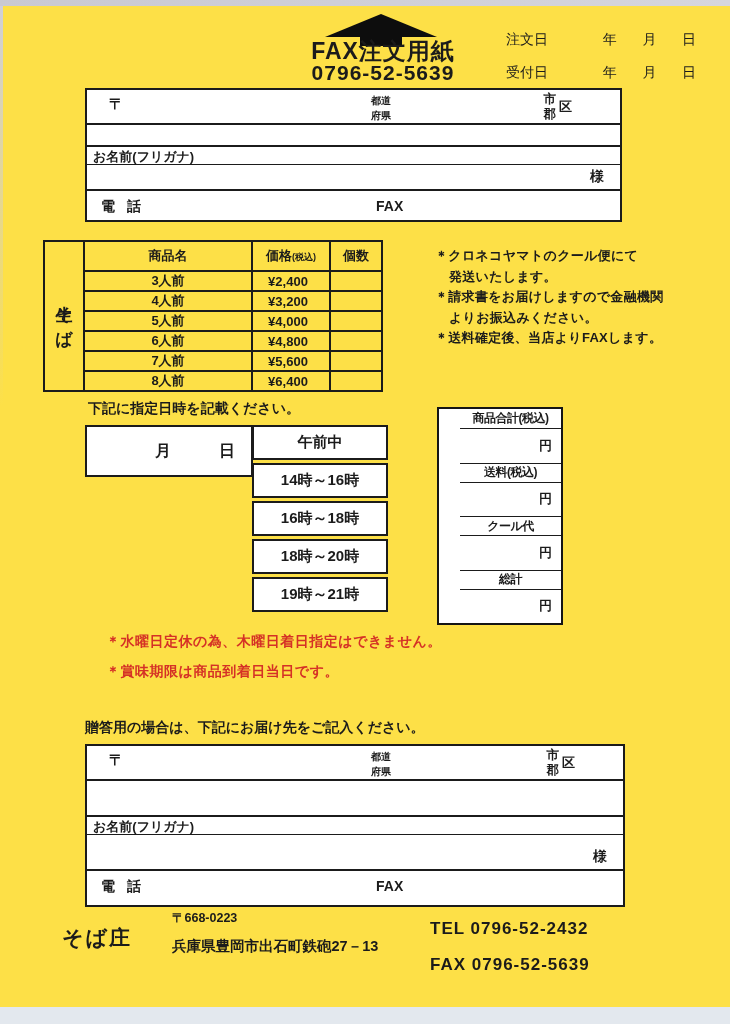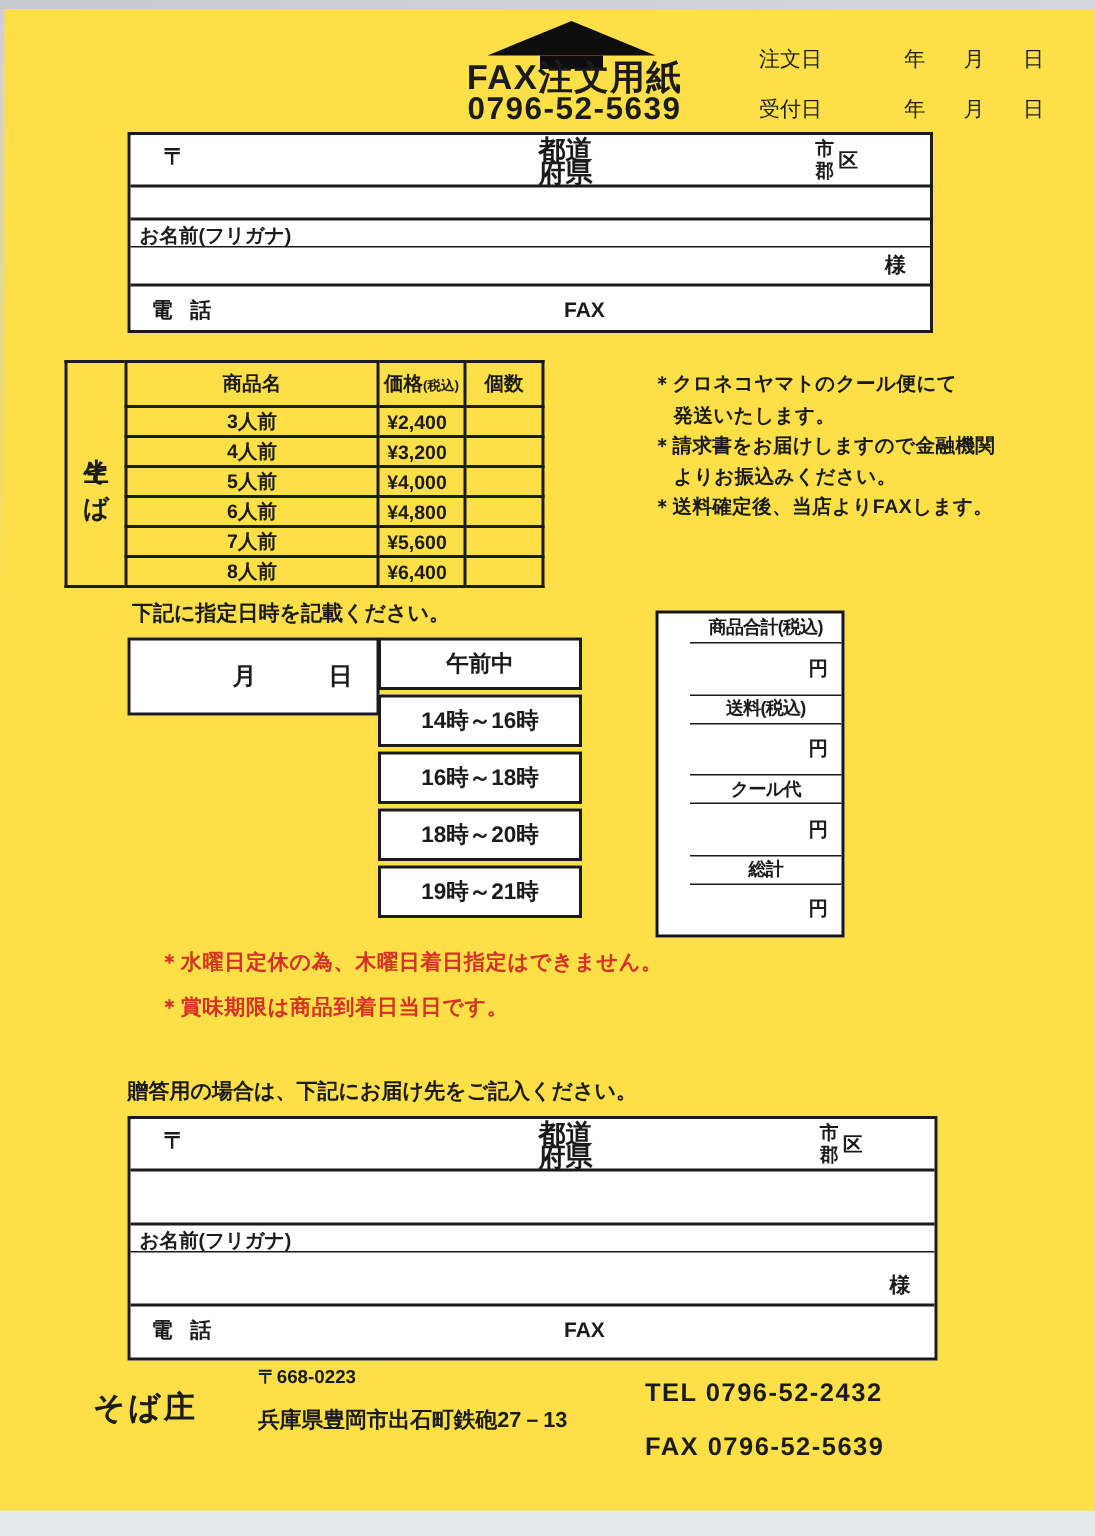--- a/index.html
+++ b/index.html
@@ -22,37 +22,37 @@
   .date-row { display:flex; width:190px; font-size:14px; font-weight:400; }
   .date-row .lbl { width:72px; }
   .date-row .u { width:40px; text-align:right; }
 
   
   .addr-box { border:2px solid #1b1b1b; background:#fff; display:flex; flex-direction:column; }
   .addr-row { position:relative; border-bottom:2px solid #1b1b1b; }
   .addr-row:last-child { border-bottom:none; }
   .addr-row.thin { border-bottom:1px solid #1b1b1b; }
   .postal-mark { position:absolute; left:22px; top:5px; font-size:15px; font-weight:700; }
-  .pref-group { position:absolute; left:272px; top:3px; font-size:18px; font-weight:700; line-height:15px; }
+  .pref-group { position:absolute; left:284px; top:3px; font-size:10px; font-weight:700; line-height:15px; }
   .city-group { position:absolute; right:48px; top:2px; display:flex; align-items:center; font-size:12.5px; font-weight:700; }
   .city-col { display:flex; flex-direction:column; line-height:15px; }
   .ku { font-size:13px; margin-left:3px; }
   .name-label { position:absolute; left:6px; top:1px; font-size:13px; font-weight:700; }
   .sama { position:absolute; right:16px; bottom:3px; font-size:14px; font-weight:700; }
   .tel-label { position:absolute; left:14px; top:7px; font-size:14px; font-weight:700; letter-spacing:4px; }
   .fax-label { position:absolute; left:289px; top:7px; font-size:14px; font-weight:700; }
 
   
   .prod-wrap { display:flex; }
   .cat-cell { width:40px; border:2px solid #1b1b1b; border-right:none; display:flex; align-items:center; justify-content:center; }
   .cat-text { writing-mode:vertical-rl; text-orientation:upright; font-size:17px; font-weight:700; letter-spacing:3px; }
   table.prod { border-collapse:collapse; }
   table.prod td, table.prod th { border:2px solid #1b1b1b; font-size:13px; font-weight:700; text-align:center; }
   th.c-name { width:168px; height:30px; font-size:13.5px; }
-  th.c-price { width:58px; }
+  th.c-price { width:78px; }
   th.c-qty { width:52px; }
   td.c-name { height:19px; }
   td.c-price { text-align:right; padding-right:6px; }
   .tax-small { font-size:9px; }
 
   
   .notes { width:290px; font-size:13px; font-weight:700; line-height:20.5px; letter-spacing:0.3px; }
   .note-l2 { padding-left:14px; }
 
   .section-label { font-size:14px; font-weight:700; }

